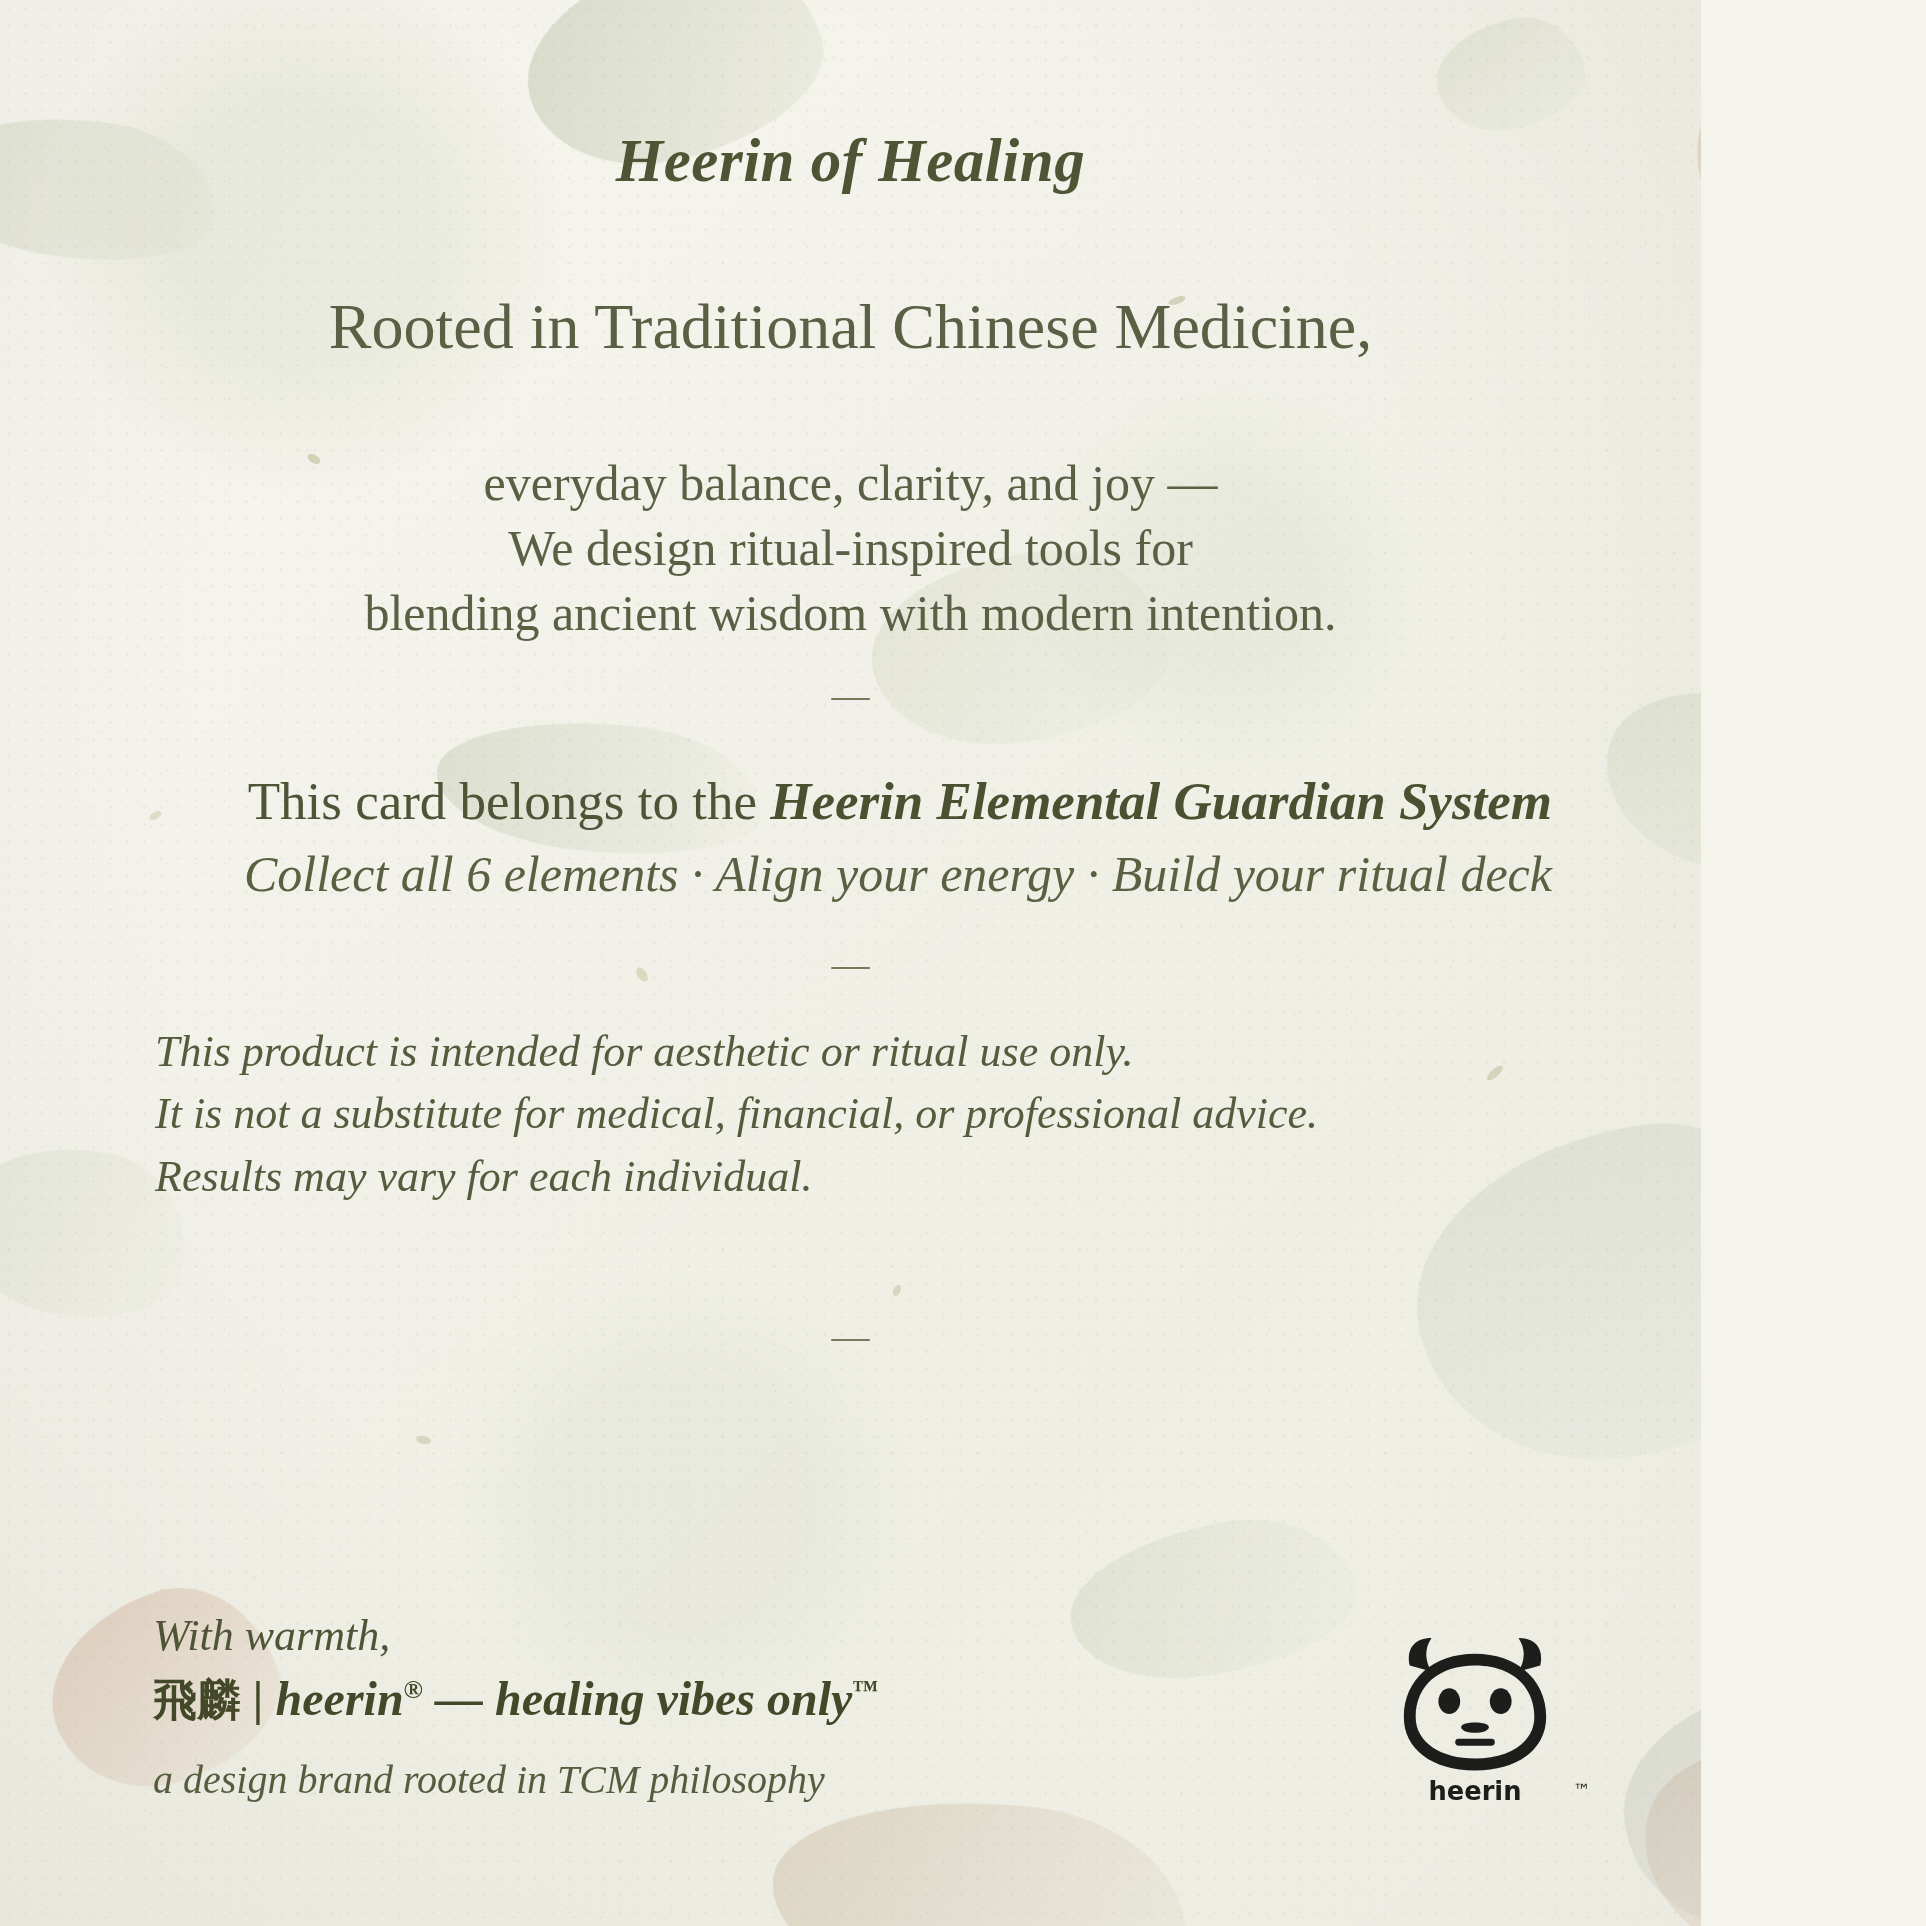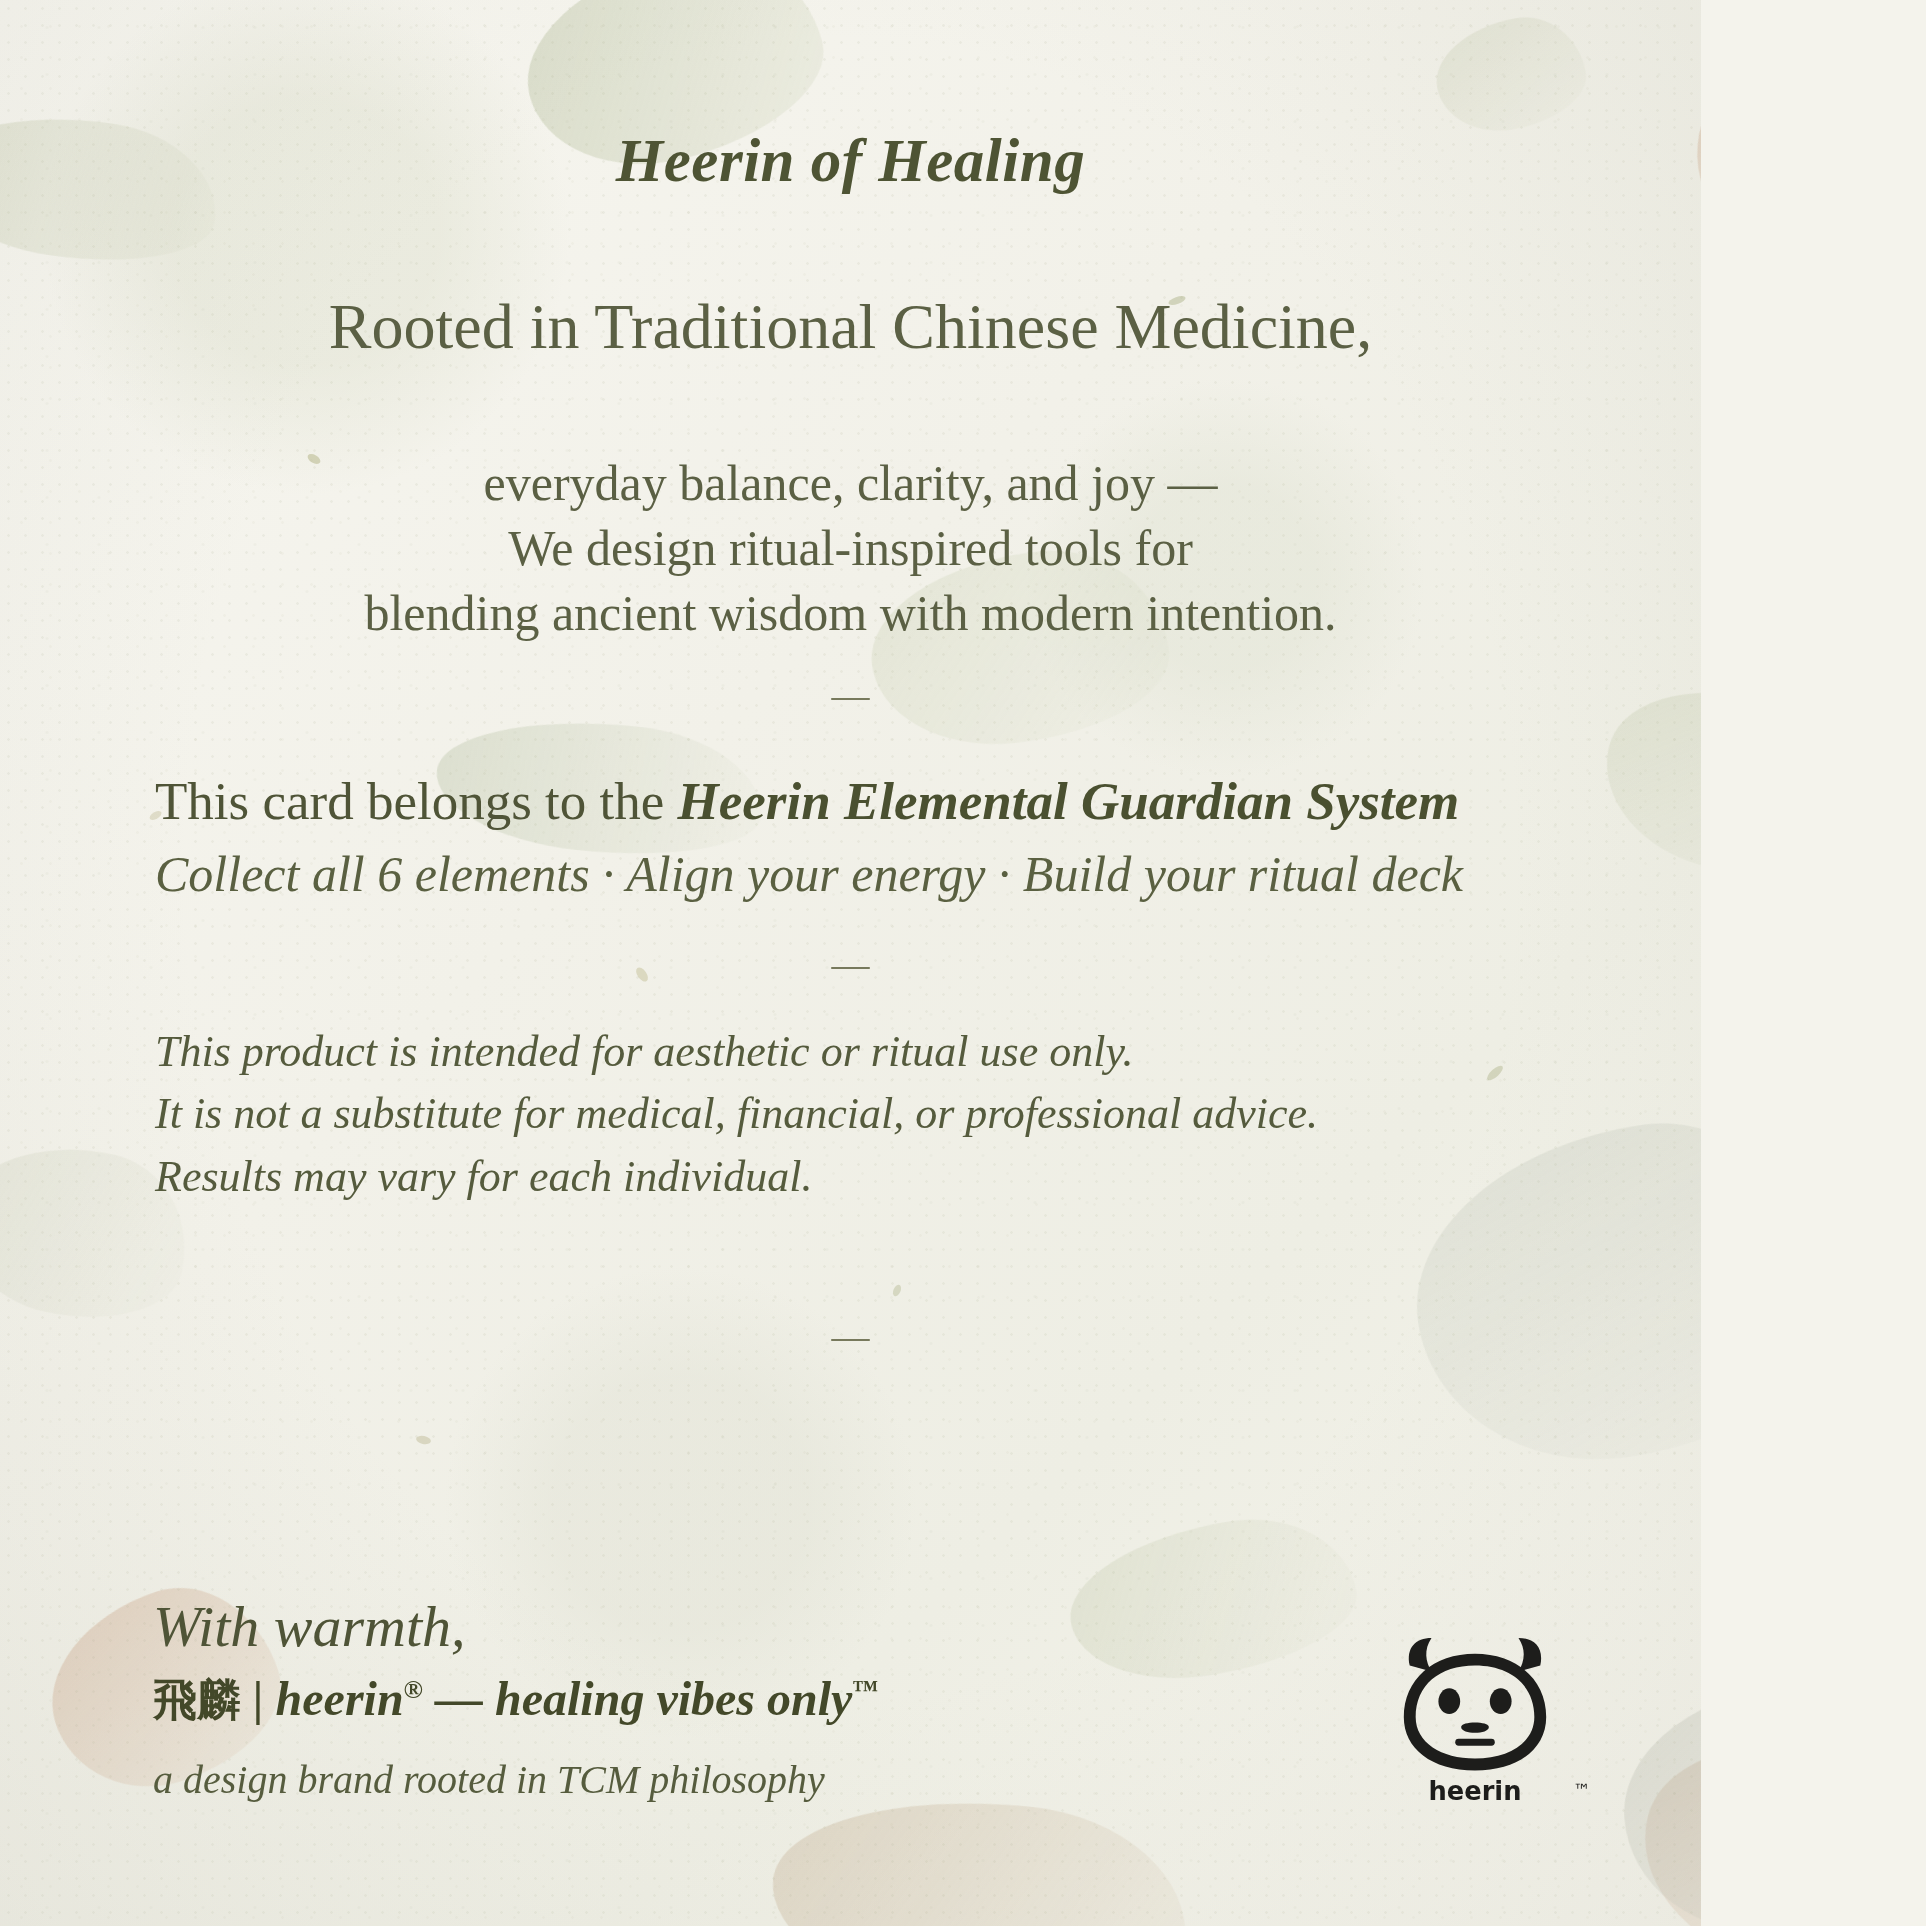--- a/index.html
+++ b/index.html
@@ -106,20 +106,21 @@
     letter-spacing: 0;
     margin: 38px 0;
     user-select: none;
   }
   .divider.tight { margin: 30px 0 55px 0; }
   .divider.wide  { margin: 109px 0 95px 0; }
 
   .system-block {
     margin-top: 44px;
     padding-left: 6px;
+    text-align: right;
   }
   .system-line1 {
     font-size: 53px;
     line-height: 1.22;
     color: #4f5437;
     white-space: nowrap;
   }
   .system-line1 .bold-ital {
     font-weight: 700;
     font-style: italic;
@@ -144,21 +145,21 @@
   .disclaimer .line { display: block; }
 
   .signature {
     position: absolute;
     left: 149px;
     bottom: 121px;
     padding-left: 4px;
   }
   .sig-warmth {
     font-style: italic;
-    font-size: 58px;
+    font-size: 44px;
     line-height: 1.25;
     color: #4f5437;
   }
   .sig-brand {
     font-size: 48px;
     font-weight: 700;
     font-style: italic;
     line-height: 1.35;
     color: #434829;
     margin-top: 4px;

